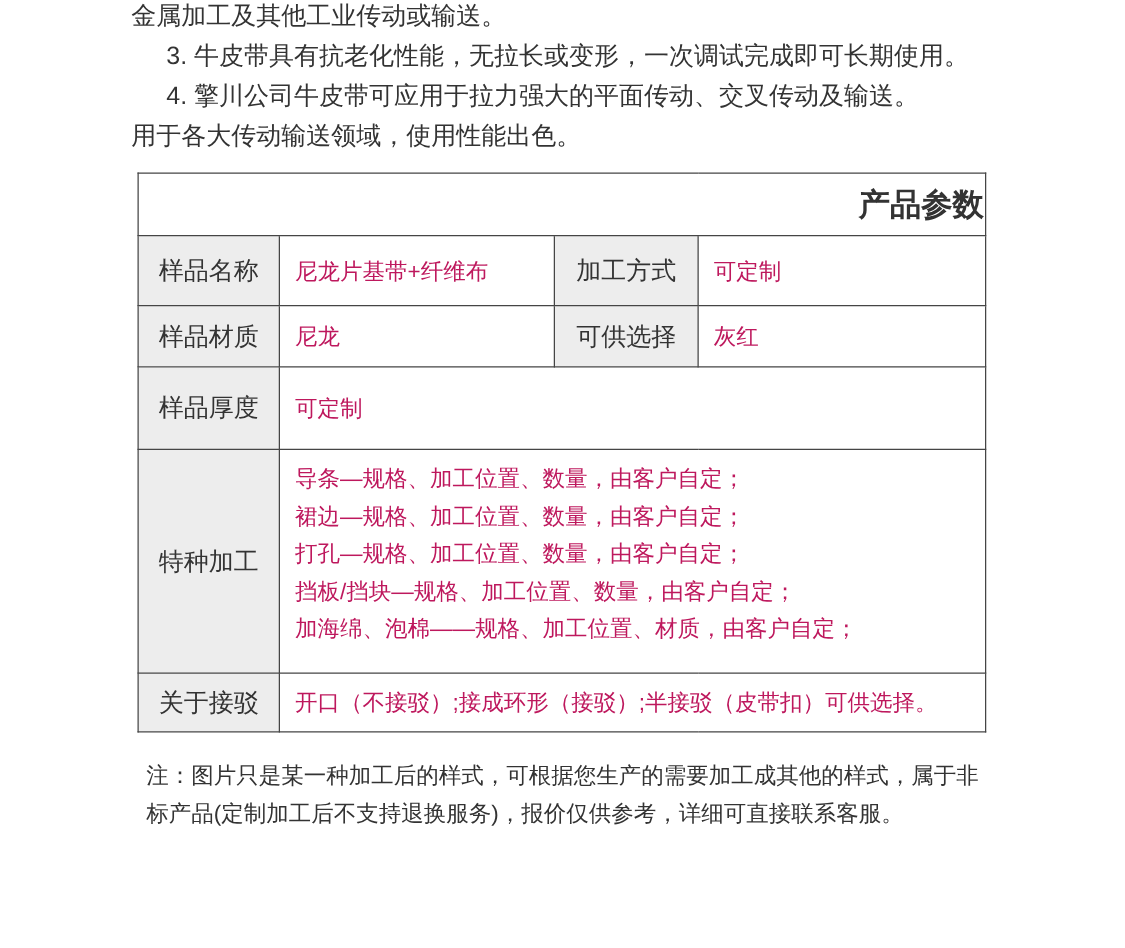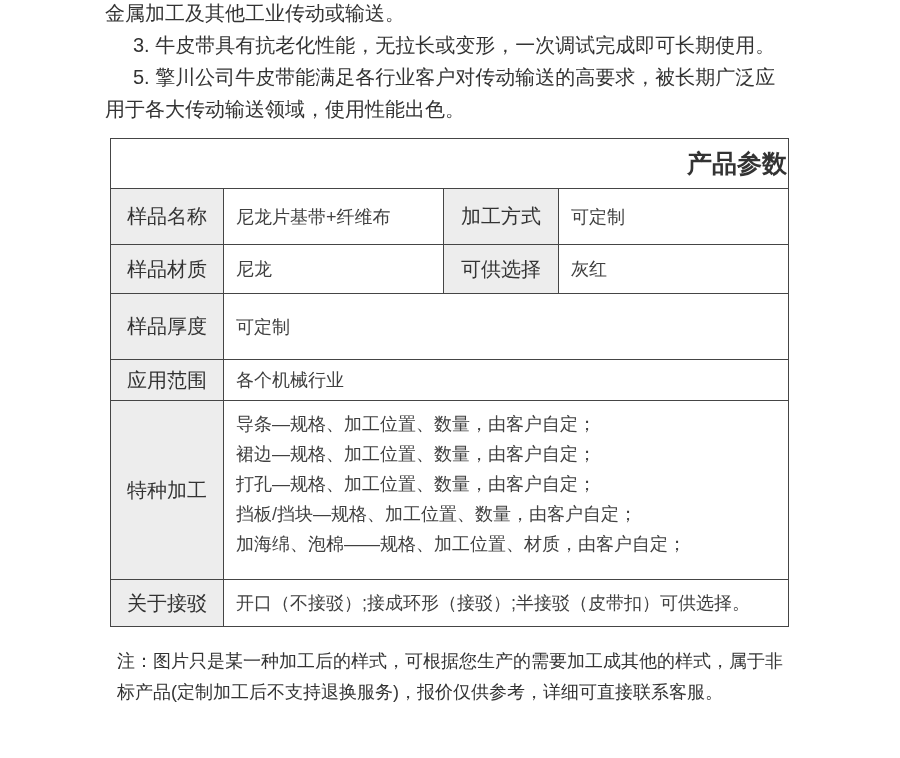--- a/index.html
+++ b/index.html
@@ -50,21 +50,21 @@
     color: #333333;
   }
   td.label {
     background: #ededed;
     text-align: center;
     font-size: 20px;
     color: #333333;
   }
   td.value {
     font-size: 18px;
-    color: #404040;
+    color: #be185d;
     padding: 0 8px 0 12px;
     background: #ffffff;
   }
   tr.r1 { height: 56px; }
   tr.r2 { height: 49px; padding-left: 20px; }
   tr.r3 { height: 66px; }
   tr.r4 { height: 41px; }
   tr.r5 { height: 166px; }
   tr.r6 { height: 47px; }
   td.multi { padding: 8px 8px 20px 12px; }
@@ -80,21 +80,21 @@
   .note p { margin: 0; padding: 0; }
 </style>
 </head>
 <body>
 
 <div class="page">
 
   <div class="intro">
     <p>金属加工及其他工业传动或输送。</p>
     <p class="indent">3. 牛皮带具有抗老化性能，无拉长或变形，一次调试完成即可长期使用。</p>
-    <p class="indent">5. 擎川公司牛皮带能满足各行业客户对传动输送的高要求，被长期广泛应</p>
+    <p class="indent">4. 擎川公司牛皮带可应用于拉力强大的平面传动、交叉传动及输送。</p>
     <p>用于各大传动输送领域，使用性能出色。</p>
   </div>
 
   <table class="params">
     <colgroup>
       <col style="width:113px">
       <col style="width:220px">
       <col style="width:115px">
       <col style="width:230px">
     </colgroup>
@@ -111,24 +111,20 @@
       <tr class="r2">
         <td class="label">样品材质</td>
         <td class="value">尼龙</td>
         <td class="label">可供选择</td>
         <td class="value">灰红</td>
       </tr>
       <tr class="r3">
         <td class="label">样品厚度</td>
         <td class="value" colspan="3">可定制</td>
       </tr>
-      <tr class="r4">
-        <td class="label">应用范围</td>
-        <td class="value" colspan="3">各个机械行业</td>
-      </tr>
       <tr class="r5">
         <td class="label">特种加工</td>
         <td class="value multi" colspan="3">
           <div class="ln">导条—规格、加工位置、数量，由客户自定；</div>
           <div class="ln">裙边—规格、加工位置、数量，由客户自定；</div>
           <div class="ln">打孔—规格、加工位置、数量，由客户自定；</div>
           <div class="ln">挡板/挡块—规格、加工位置、数量，由客户自定；</div>
           <div class="ln">加海绵、泡棉——规格、加工位置、材质，由客户自定；</div>
         </td>
       </tr>

